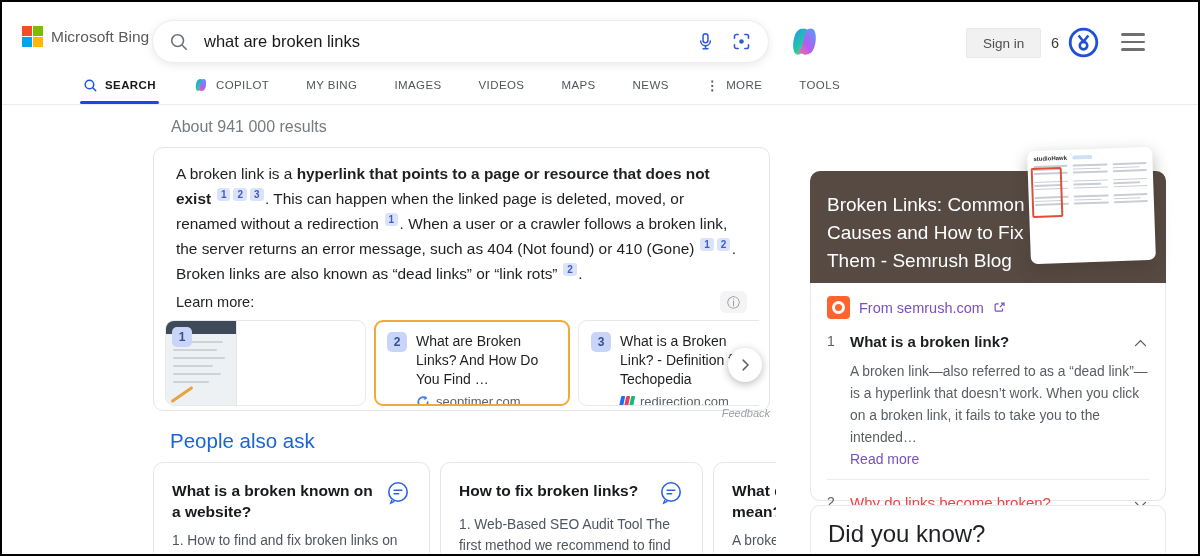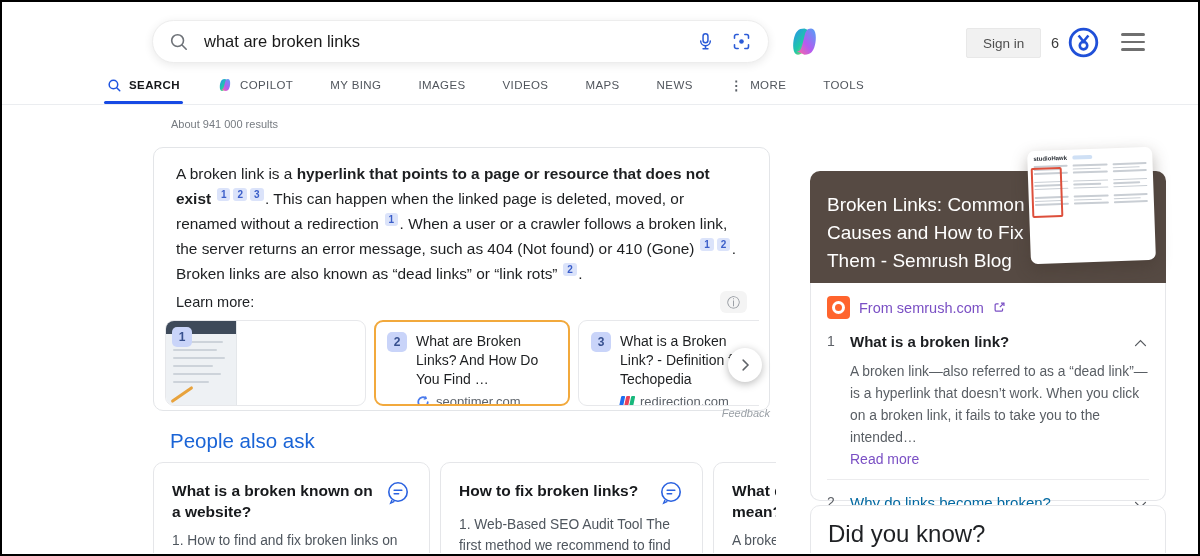--- a/index.html
+++ b/index.html
@@ -28,31 +28,31 @@
             color: #4e4e4e; font-size: 13.5px; font-family: inherit; cursor: pointer; }
   .rewards { position: absolute; left: 1043px; top: 24px; display: flex; align-items: center; gap: 9px;
              background: none; border: none; cursor: pointer; font-family: inherit; }
   .rewards-num { font-size: 14.5px; color: #3b3b3b; }
   .burger { position: absolute; left: 1119px; top: 31px; width: 24px; background: none; border: none;
             display: flex; flex-direction: column; gap: 5px; cursor: pointer; padding: 0; }
   .burger i { display: block; height: 2.5px; background: #6f6f6f; border-radius: 2px; }
 
   
   .nav { position: relative; height: 39px; border-bottom: 1px solid #ebedf0;
-         display: flex; align-items: stretch; padding-left: 105px; gap: 37px; text-align: center; }
+         display: flex; align-items: stretch; padding-left: 81px; gap: 37px; text-align: center; }
   .tab { display: flex; align-items: center; gap: 7px; font-size: 11.5px; letter-spacing: .4px;
          color: #50555c; position: relative; cursor: pointer; }
   .tab.active .tab-label { color: #15171a; font-weight: 700; }
   .tab.active::after { content: ""; position: absolute; left: -3px; right: -3px; bottom: 0;
                        height: 3px; background: #174ae4; border-radius: 3px; }
   .dots { font-size: 13px; font-weight: 700; color: #5a5f66; }
 
   
   .main { position: relative; height: 448px; overflow: hidden; }
-  .count { position: absolute; left: 169px; top: 13px; font-size: 11px; color: #767b81; text-align: right; }
+  .count { position: absolute; left: 169px; top: 13px; font-size: 16px; color: #767b81; text-align: right; }
 
   .answer-card { position: absolute; left: 151px; top: 42px; width: 617px; background: #fff;
                  border: 1px solid #e3e5e8; border-radius: 10px; padding: 13px 22px 4px 22px; }
   .answer-text { margin: 0; font-size: 15.4px; line-height: 25px; color: #1d1f21; }
   .answer-text b { font-weight: 700; }
   .cite { display: inline-block; background: #dbe3fa; color: #3b5ec9; font-size: 10px;
           line-height: 13px; padding: 0 4px; border-radius: 3px; position: relative; top: -6px;
           margin: 0 1.5px; font-weight: 600; cursor: pointer; }
   .lm-row { margin-top: 4px; height: 24px; display: flex; align-items: center; justify-content: space-between; }
   .lm-label { font-size: 14.5px; color: #202326; }
@@ -115,35 +115,44 @@
                border: 1px solid #e6e7ea; border-top: none; border-radius: 0 0 10px 10px;
                padding: 13px 16px; }
   .src-row { display: flex; align-items: center; gap: 9px; cursor: pointer; }
   .sem-logo { width: 23px; height: 23px; background: #ff642d; border-radius: 4px; position: relative; flex: 0 0 23px; }
   .sem-logo::after { content: ""; position: absolute; left: 5px; top: 5px; width: 7px; height: 7px;
                      border: 3px solid #fff; border-radius: 50%; }
   .src-text { font-size: 14.5px; color: #7a4fc4; }
   .qa-head { display: flex; gap: 12px; align-items: flex-start; margin-top: 14px; cursor: pointer; }
   .qnum { font-size: 14px; color: #5d6167; width: 11px; flex: 0 0 11px; }
   .qtext { flex: 1; font-size: 15px; font-weight: 700; color: #1c1e21; }
-  .qtext.plain { font-weight: 400; color: #0369a1; }
+  .qtext.plain { font-weight: 400; color: #ef4444; }
   .qa-body { margin: 9px 0 0 23px; font-size: 13.8px; line-height: 22px; color: #595e64; }
   .readmore { display: block; margin: 2px 0 0 23px; font-size: 14px; color: #7a4fc4;
               text-decoration: none; cursor: pointer; }
   .divider { margin-top: 12px; border-top: 1px solid #ececee; }
   .dyk { position: absolute; top: 400px; left: 0; width: 356px; height: 60px; background: #fff;
          border: 1px solid #e6e7ea; border-radius: 10px 10px 0 0; padding: 14px 17px; }
   .dyk h3 { margin: 0; font-size: 24px; font-weight: 400; color: #1f2124; }
 </style>
 </head>
 <body>
 
 <div class="frame">
 
   <div class="header">
+    <div class="brand">
+      <span class="ms-logo">
+        <span style="background:#f25022"></span>
+          <span style="background:#7fba00"></span>
+          <span style="background:#00a4ef"></span>
+          <span style="background:#ffb900"></span>
+      </span>
+      <span class="brand-text">Microsoft Bing</span>
+    </div>
 
     <div class="search-pill">
       <span style="display:flex">
         <svg width="20" height="20" viewBox="0 0 20 20">
             <circle cx="8.6" cy="8.6" r="5.9" fill="none" stroke="#6e7278" stroke-width="1.6"></circle>
             <line x1="13" y1="13" x2="17.2" y2="17.2" stroke="#6e7278" stroke-width="1.6" stroke-linecap="round"></line>
           </svg>
       </span>
       <input class="search-input" value="what are broken links" style="">
       <button class="pill-icon mic-btn">

